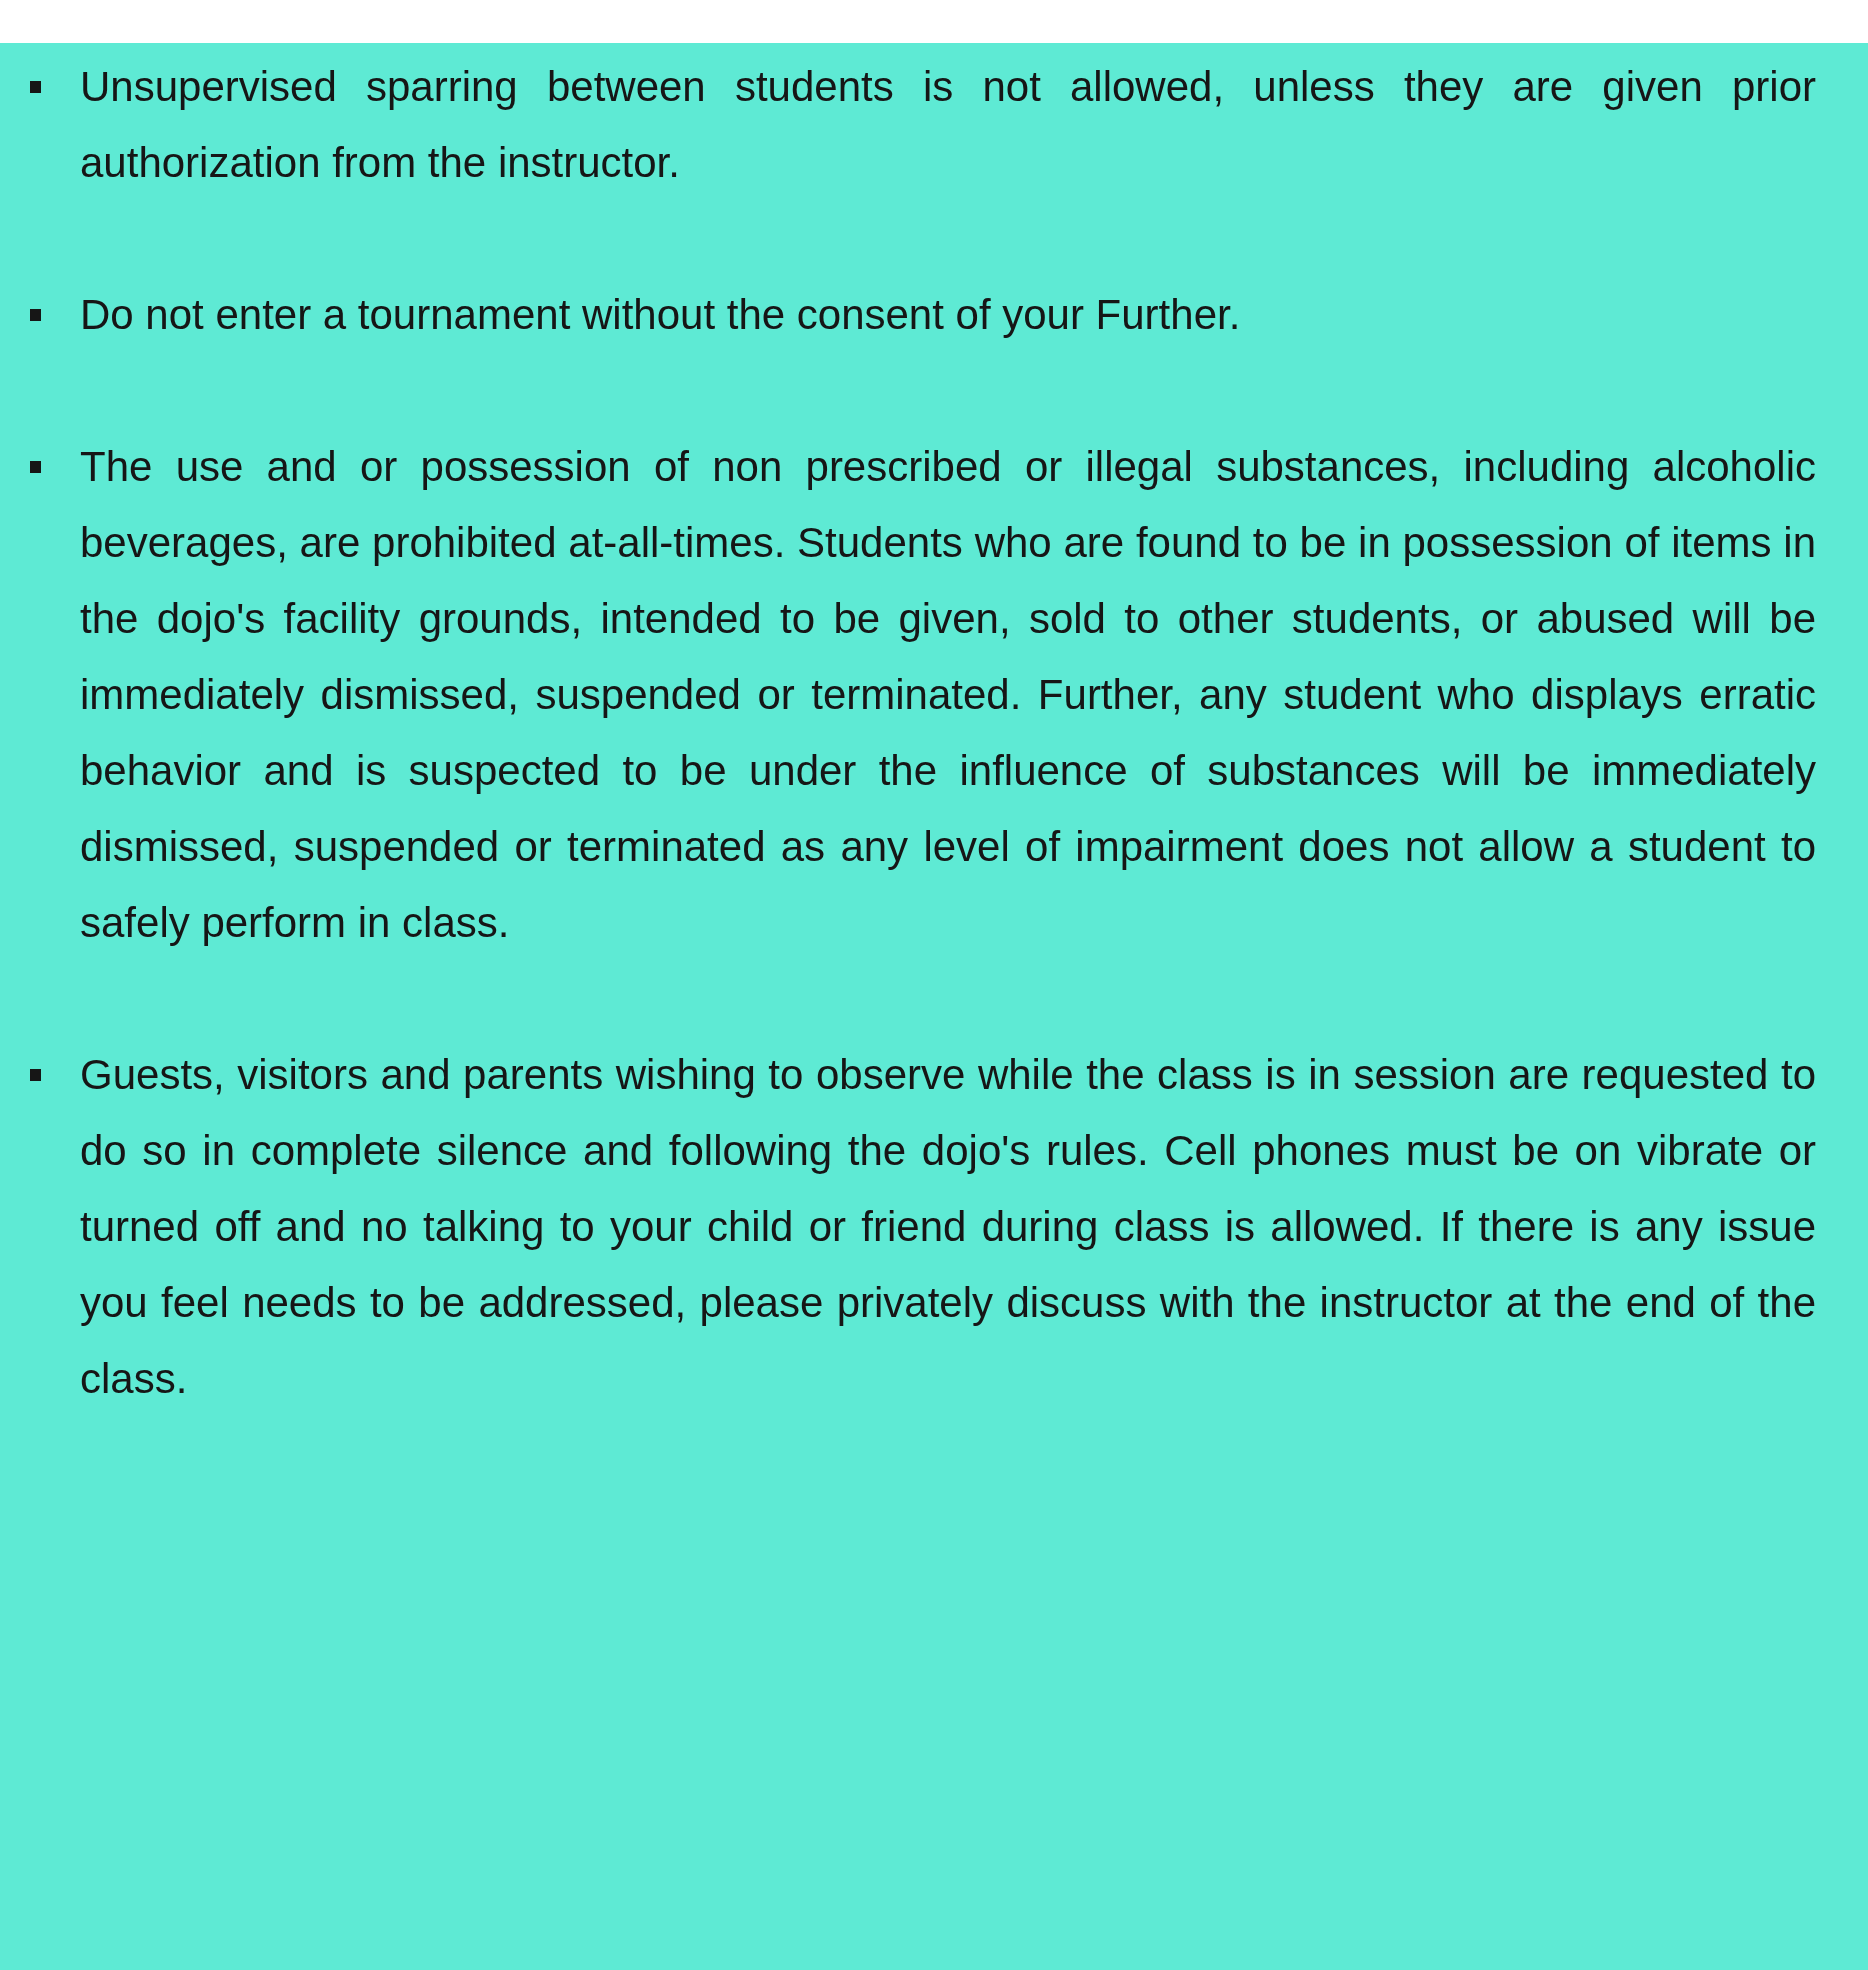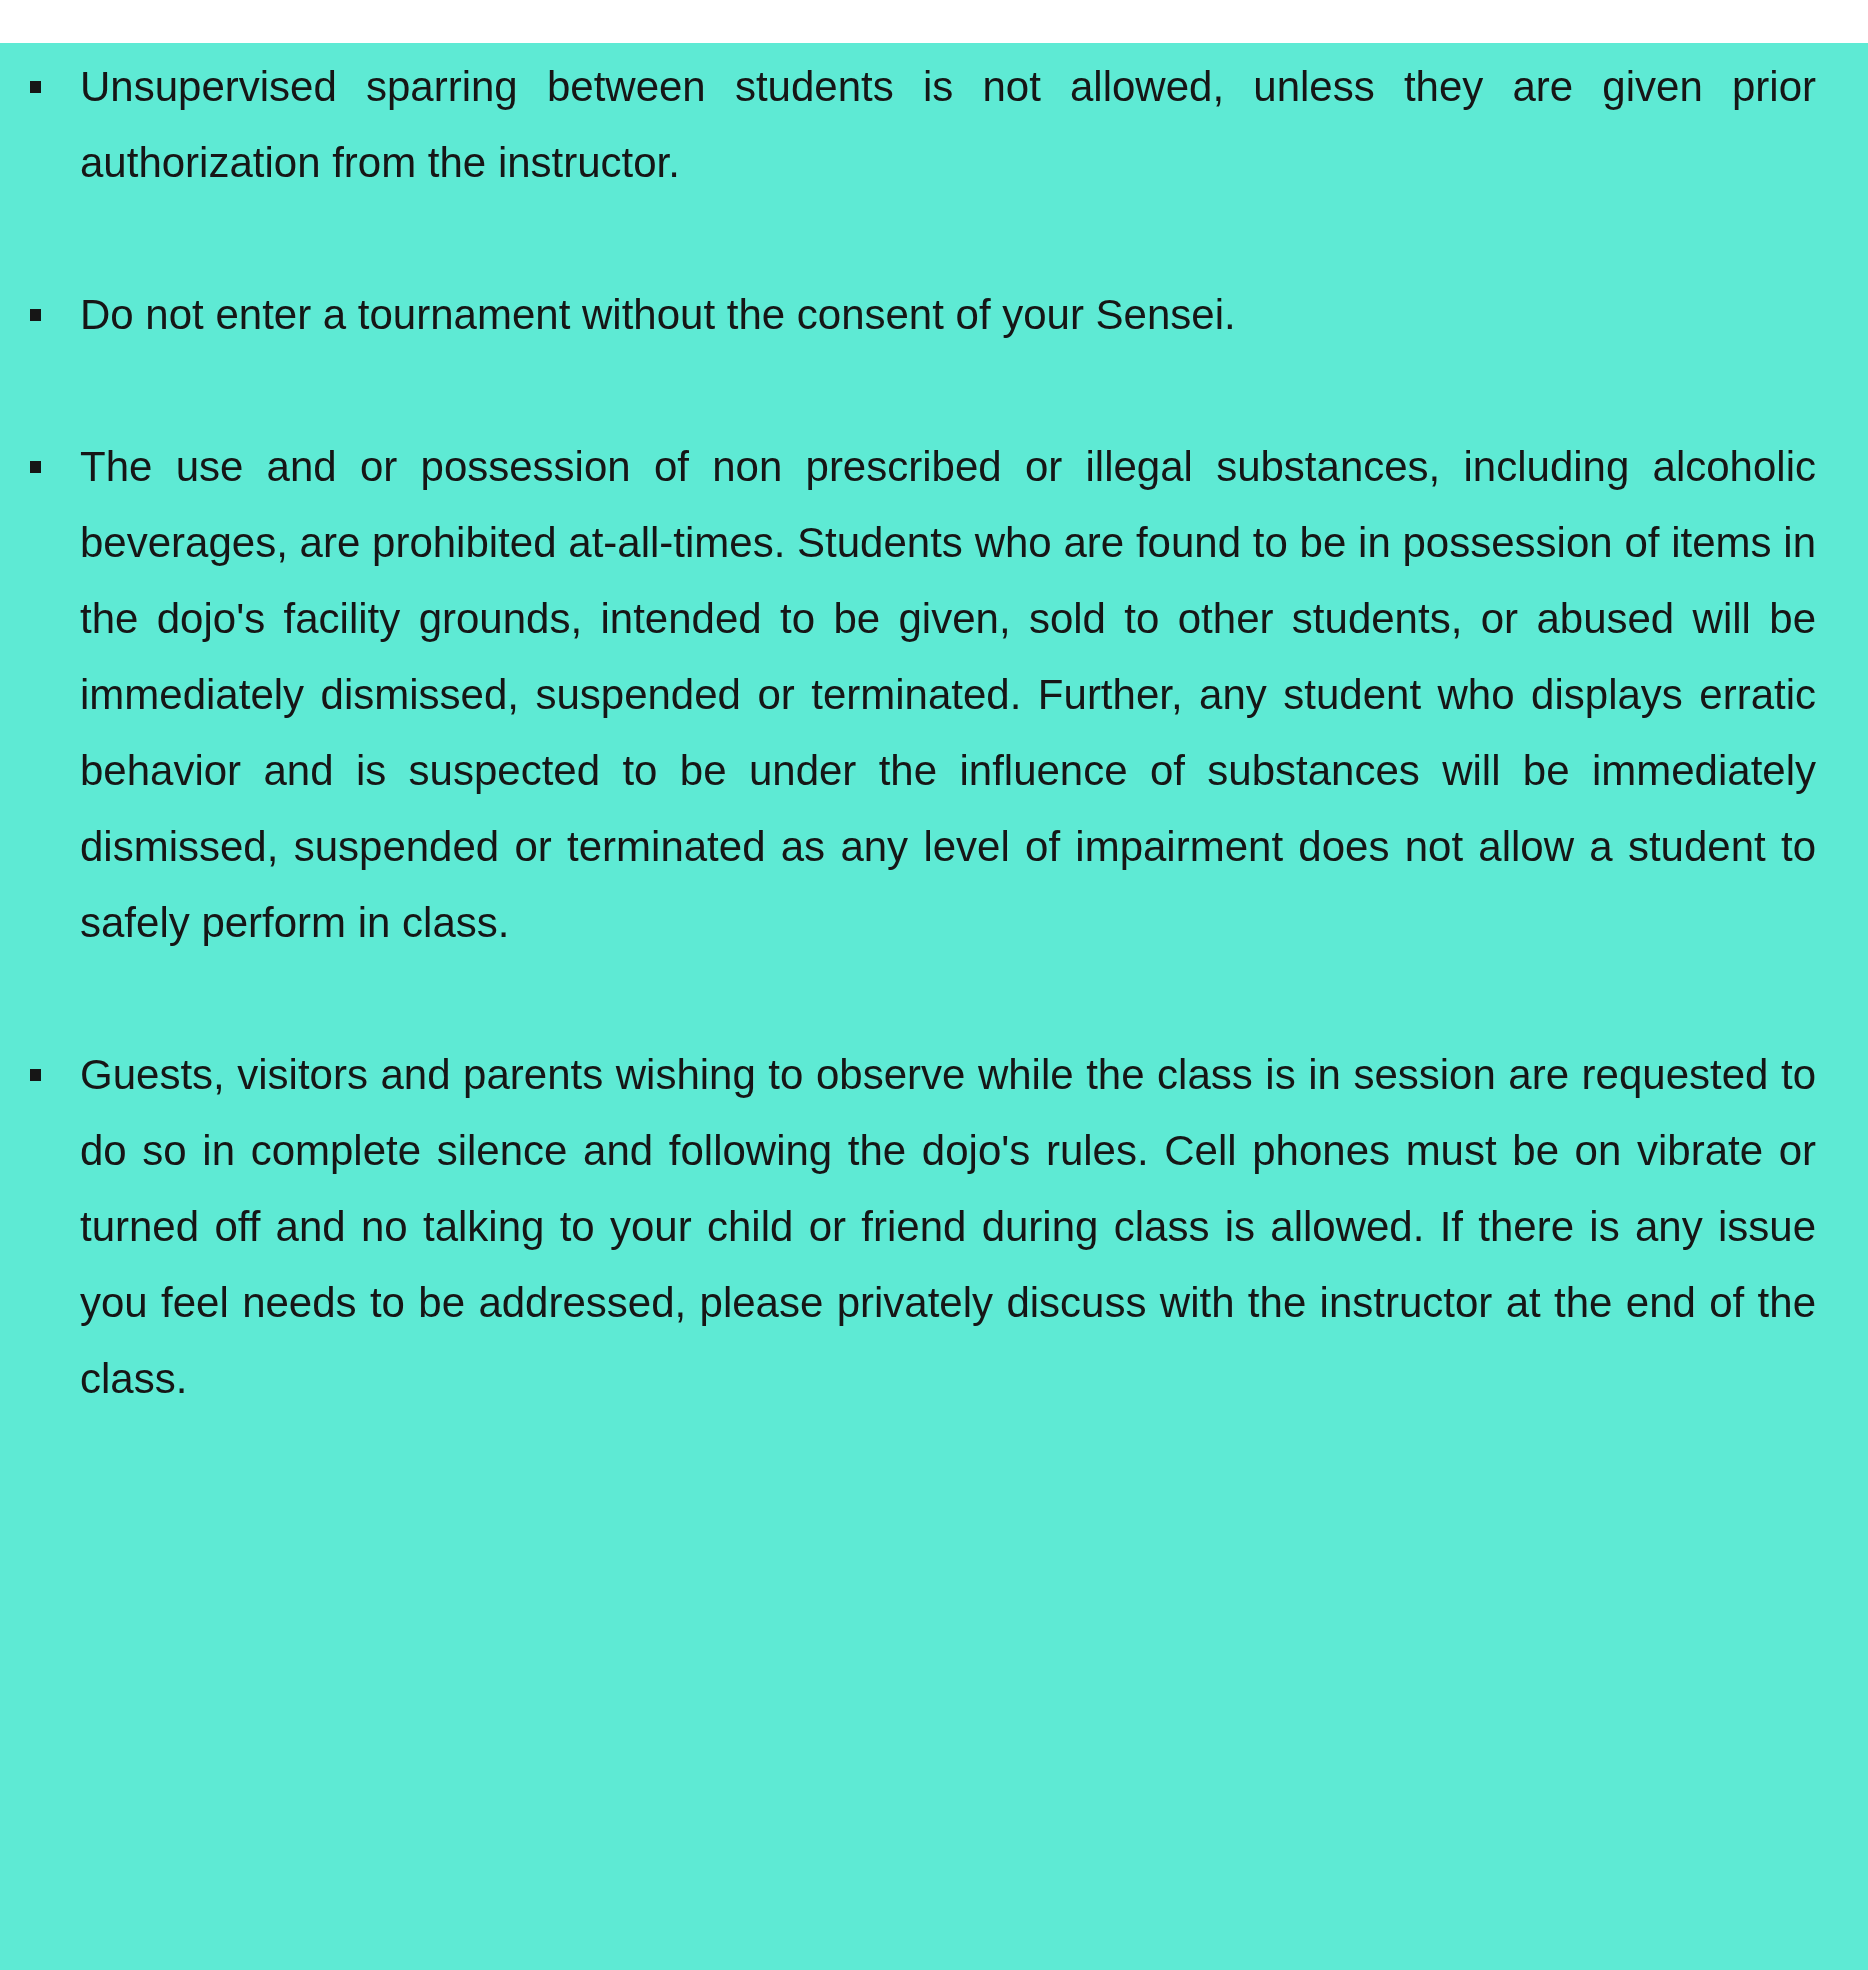--- a/index.html
+++ b/index.html
@@ -49,21 +49,21 @@
 <body>
 
 <div class="page">
   <ul class="rules">
     <li>
       <span class="bullet"></span>
       <span>Unsupervised sparring between students is not allowed, unless they are given prior authorization from the instructor.</span>
     </li>
     <li>
       <span class="bullet"></span>
-      <span>Do not enter a tournament without the consent of your Sensei.</span>
+      <span>Do not enter a tournament without the consent of your Further.</span>
     </li>
     <li>
       <span class="bullet"></span>
       <span>The use and or possession of non prescribed or illegal substances, including alcoholic beverages, are prohibited at-all-times.  Students who are found to be in possession of items in the dojo's facility grounds, intended to be given, sold to other students, or abused will be immediately dismissed, suspended or terminated. Further, any student who displays erratic behavior and is suspected to be under the influence of substances will be immediately dismissed, suspended or terminated as any level of impairment does not allow a student to safely perform in class.</span>
     </li>
     <li>
       <span class="bullet"></span>
     </li>
     <li>
       <span class="bullet"></span>

